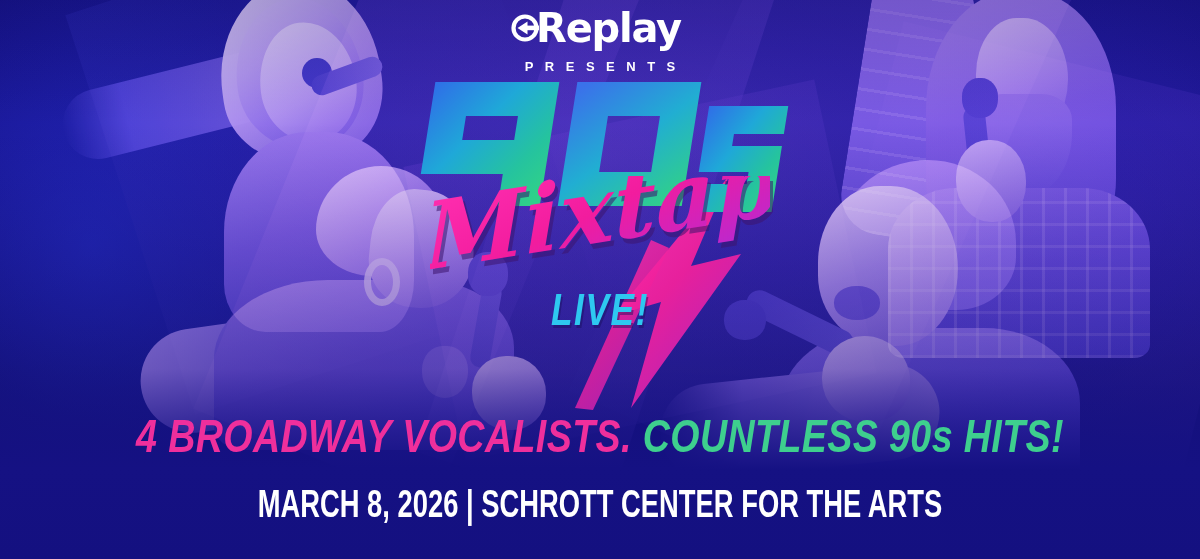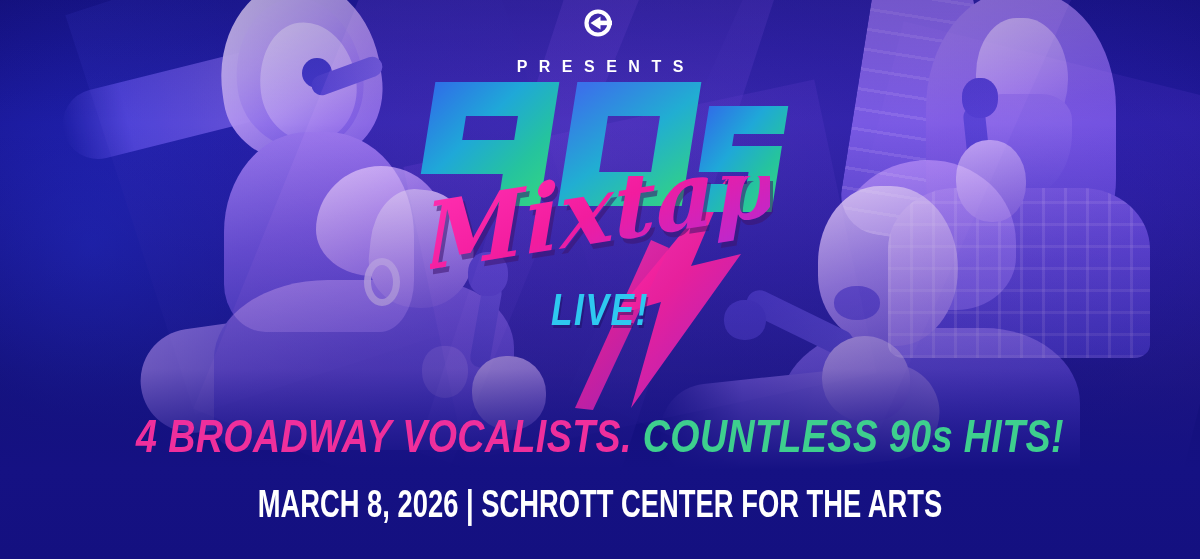--- a/index.html
+++ b/index.html
@@ -218,22 +218,22 @@
     line-height:1;white-space:nowrap;
   }
   .logo .word1{font-family:"DejaVu Sans", sans-serif;font-weight:700;}
   .logo .word2{font-family:"DejaVu Sans", sans-serif;font-weight:700;}
   .replay-icon{
     position:relative;width:30px;height:30px;margin:0 -4px 0 -9px;
     display:inline-flex;align-items:center;justify-content:center;
   }
   .replay-icon svg{width:30px;height:30px;display:block;}
   .presents{
-    margin-top:20px;
-    color:#ffffff;font-size:16px;font-weight:700;letter-spacing:11.5px;
+    margin-top:11px;
+    color:#ffffff;font-size:13px;font-weight:700;letter-spacing:11.5px;
     text-indent:11.5px;
     font-family:"Liberation Sans", sans-serif;
   }
 
   
   .nineties{
     position:absolute;left:0;right:0;top:78px;height:135px;
     display:flex;align-items:flex-start;justify-content:center;
   }
   .nineties svg{display:block;}
@@ -354,20 +354,21 @@
 
     <div class="logo-wrap">
       <div class="logo">
         <span class="replay-icon">
           <svg viewBox="0 0 30 30" xmlns="http://www.w3.org/2000/svg">
             <circle cx="15" cy="15" r="11.5" fill="none" stroke="#ffffff" stroke-width="4.2"></circle>
             <polygon points="17.5,8.5 17.5,21.5 7.5,15" fill="#ffffff"></polygon>
             <rect x="14" y="12.6" width="15" height="4.6" fill="#ffffff"></rect>
           </svg>
         </span>
+        <span class="word2">Replay</span>
       </div>
       <div class="presents">PRESENTS</div>
     </div>
 
     <div class="nineties">
       <svg width="380" height="135" viewBox="0 0 380 135" xmlns="http://www.w3.org/2000/svg" role="img" aria-label="90s">
         <defs>
           <linearGradient id="g90" x1="0" y1="0" x2="1" y2="0.85">
             <stop offset="0%" stop-color="#2f6ee8"></stop>
             <stop offset="42%" stop-color="#1fa8d8"></stop>

